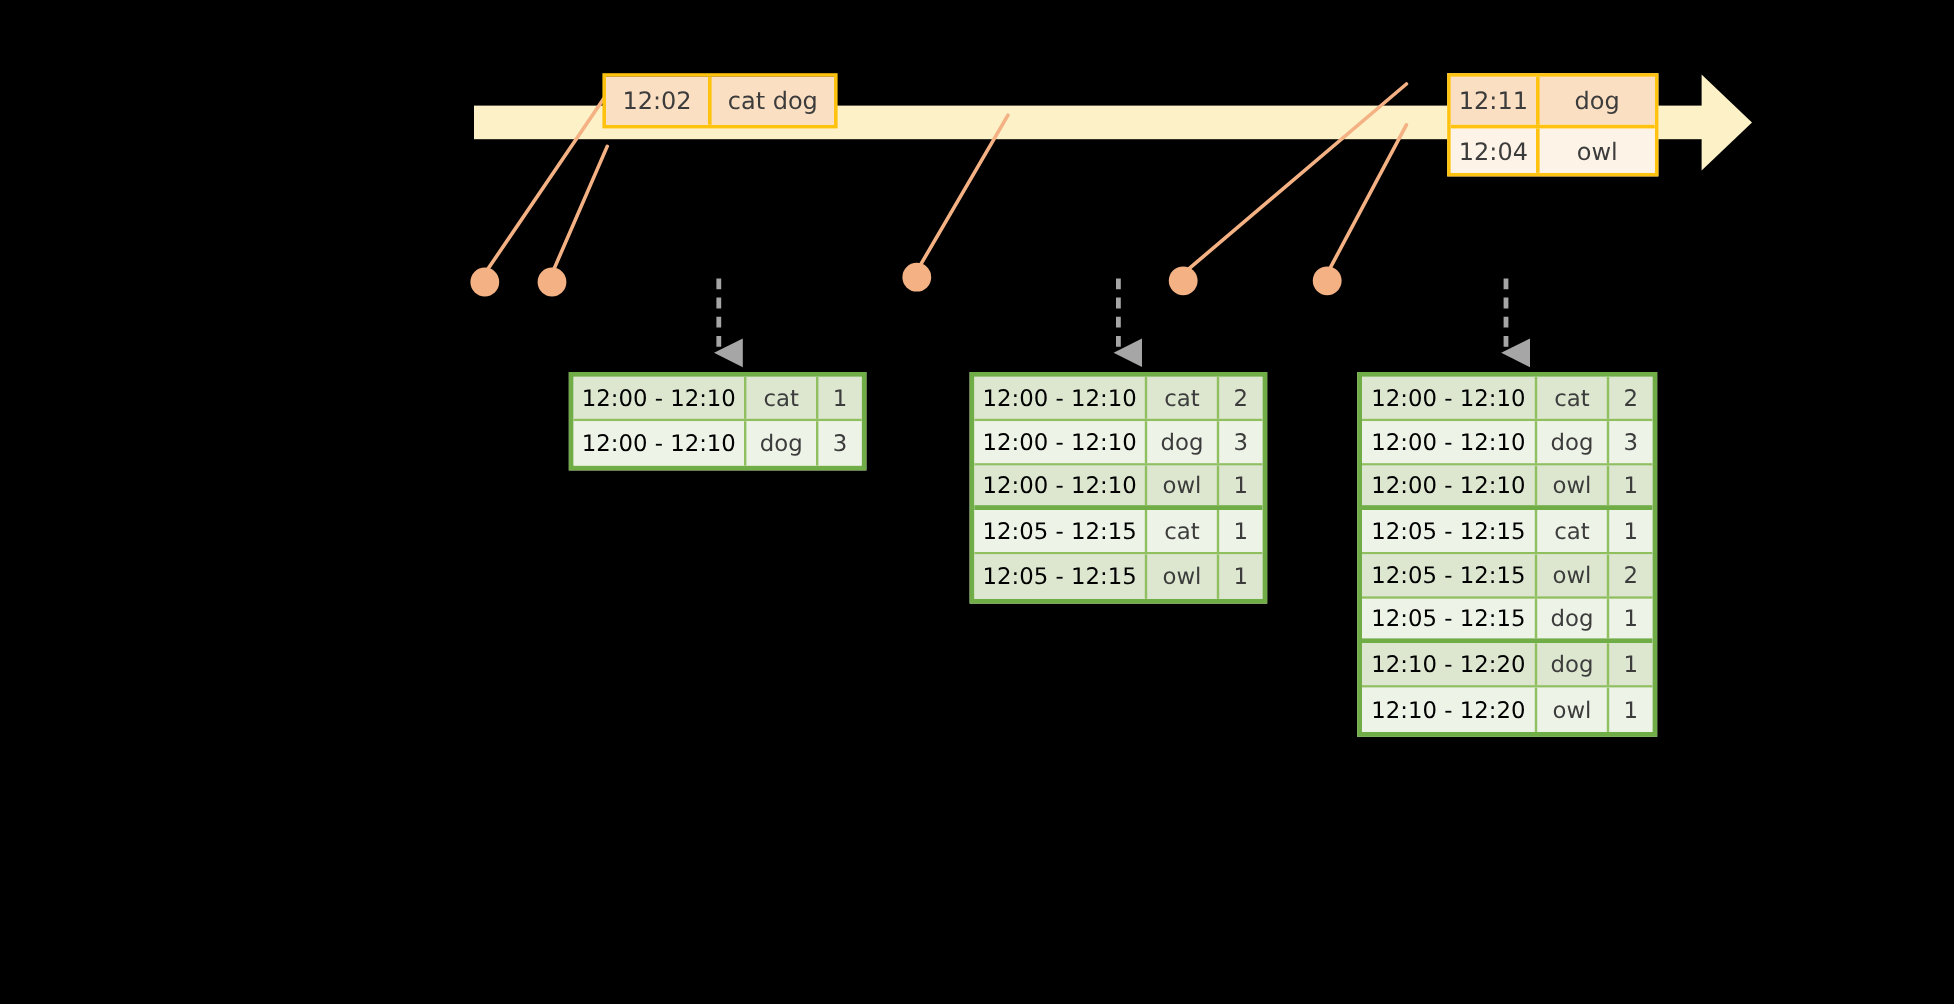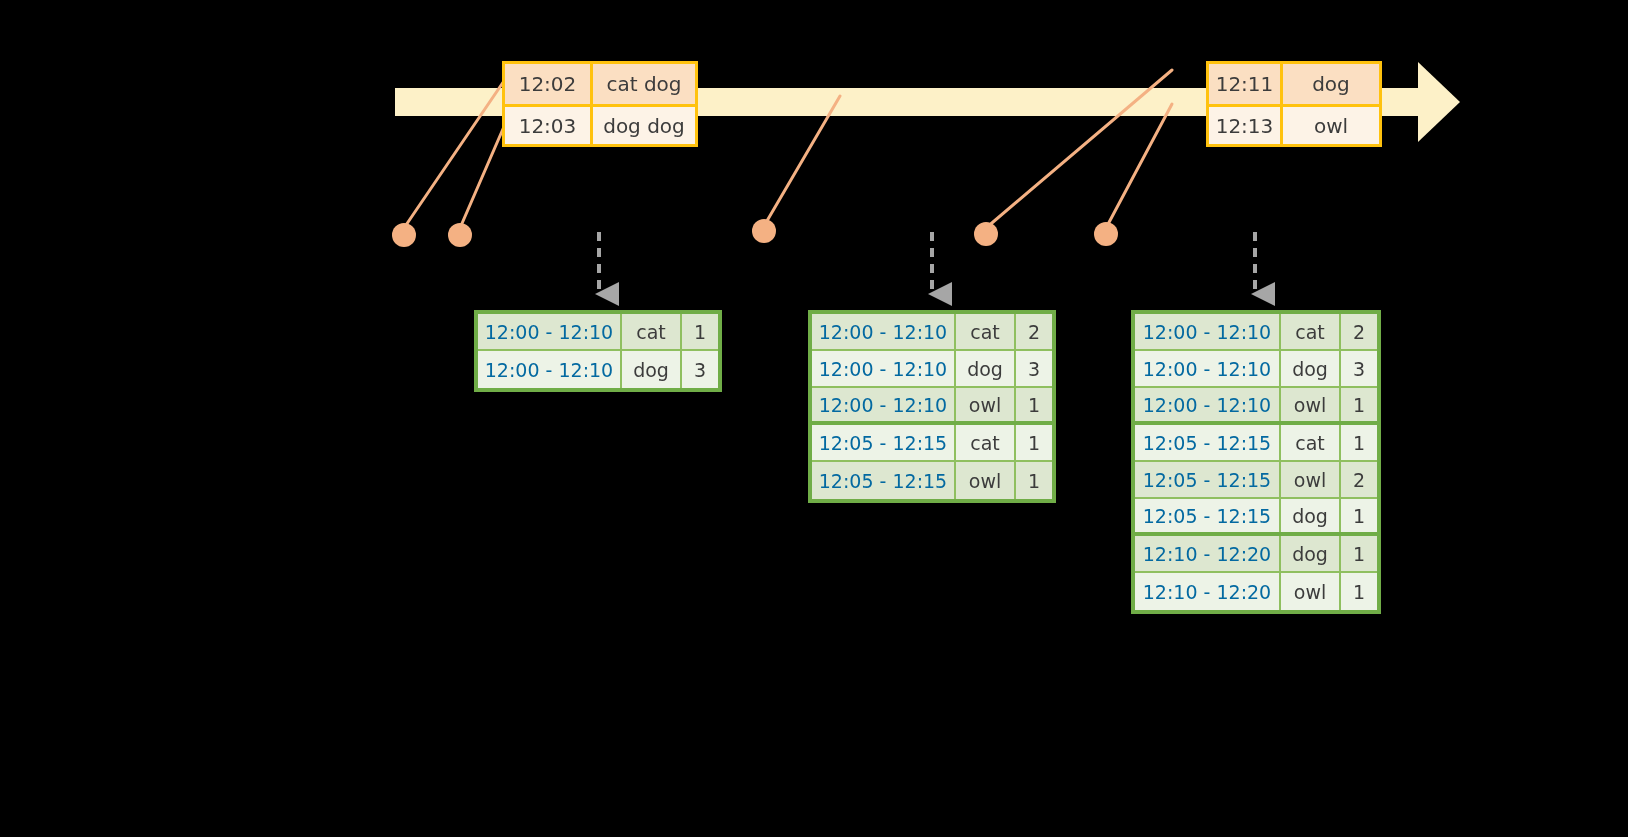--- a/index.html
+++ b/index.html
@@ -111,21 +111,21 @@
     box-sizing: border-box;
     border-bottom: 2px solid #8fbf5f;
   }
   .res-row:last-child { border-bottom: none; }
   .res-row.band-end { border-bottom: 4px solid #70ad47; }
   .res-win {
     display: flex;
     align-items: center;
     justify-content: center;
     font-size: 19px;
-    color: #0369a1;
+    color: #000000;
     box-sizing: border-box;
     border-right: 2px solid #8fbf5f;
   }
   .res-key {
     display: flex;
     align-items: center;
     justify-content: center;
     font-size: 19px;
     color: #3c3c3c;
     box-sizing: border-box;
@@ -191,34 +191,30 @@
       <div class="dot" style="left: 752px; top: 219px;"></div>
       <div class="dot" style="left: 974px; top: 222px;"></div>
       <div class="dot" style="left: 1094px; top: 222px;"></div>
     </div>
 
   <div class="event-box" id="event-box-1">
     <div class="event-row shade-a">
       <div class="event-time">12:02</div>
       <div class="event-words">cat dog</div>
     </div>
-    <div class="event-row shade-b">
-      <div class="event-time">12:03</div>
-      <div class="event-words">dog dog</div>
-    </div>
   </div>
 
 
   <div class="event-box" id="event-box-3">
     <div class="event-row shade-a">
       <div class="event-time">12:11</div>
       <div class="event-words">dog</div>
     </div>
     <div class="event-row shade-b">
-      <div class="event-time">12:13</div>
+      <div class="event-time">12:04</div>
       <div class="event-words">owl</div>
     </div>
   </div>
 
   <div class="result-table" id="result-table-1">
       <div class="res-row rz-a">
         <div class="res-win">12:00 - 12:10</div>
         <div class="res-key">cat</div>
         <div class="res-val">1</div>
       </div>

